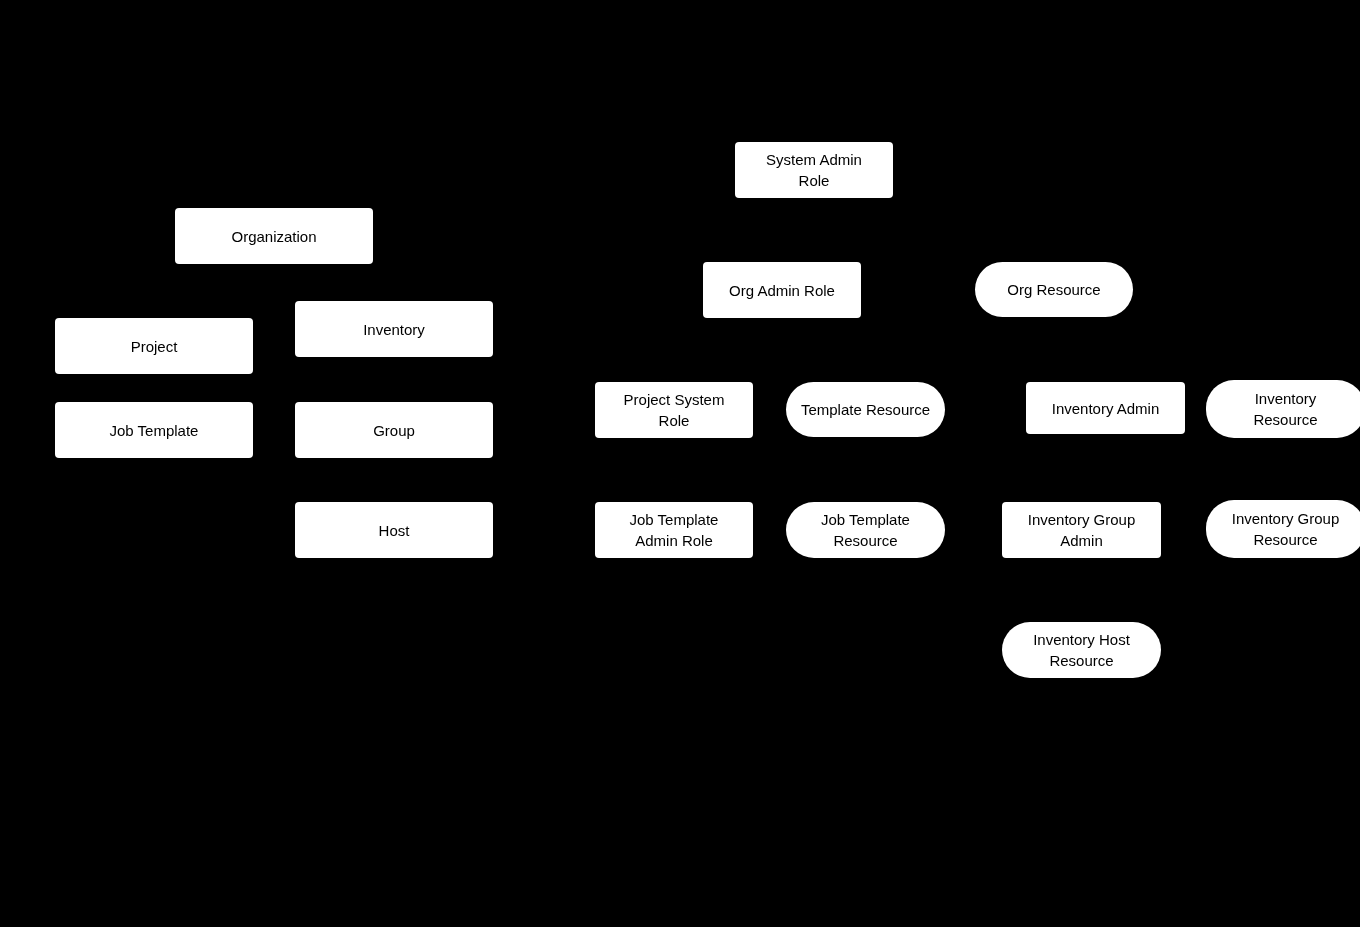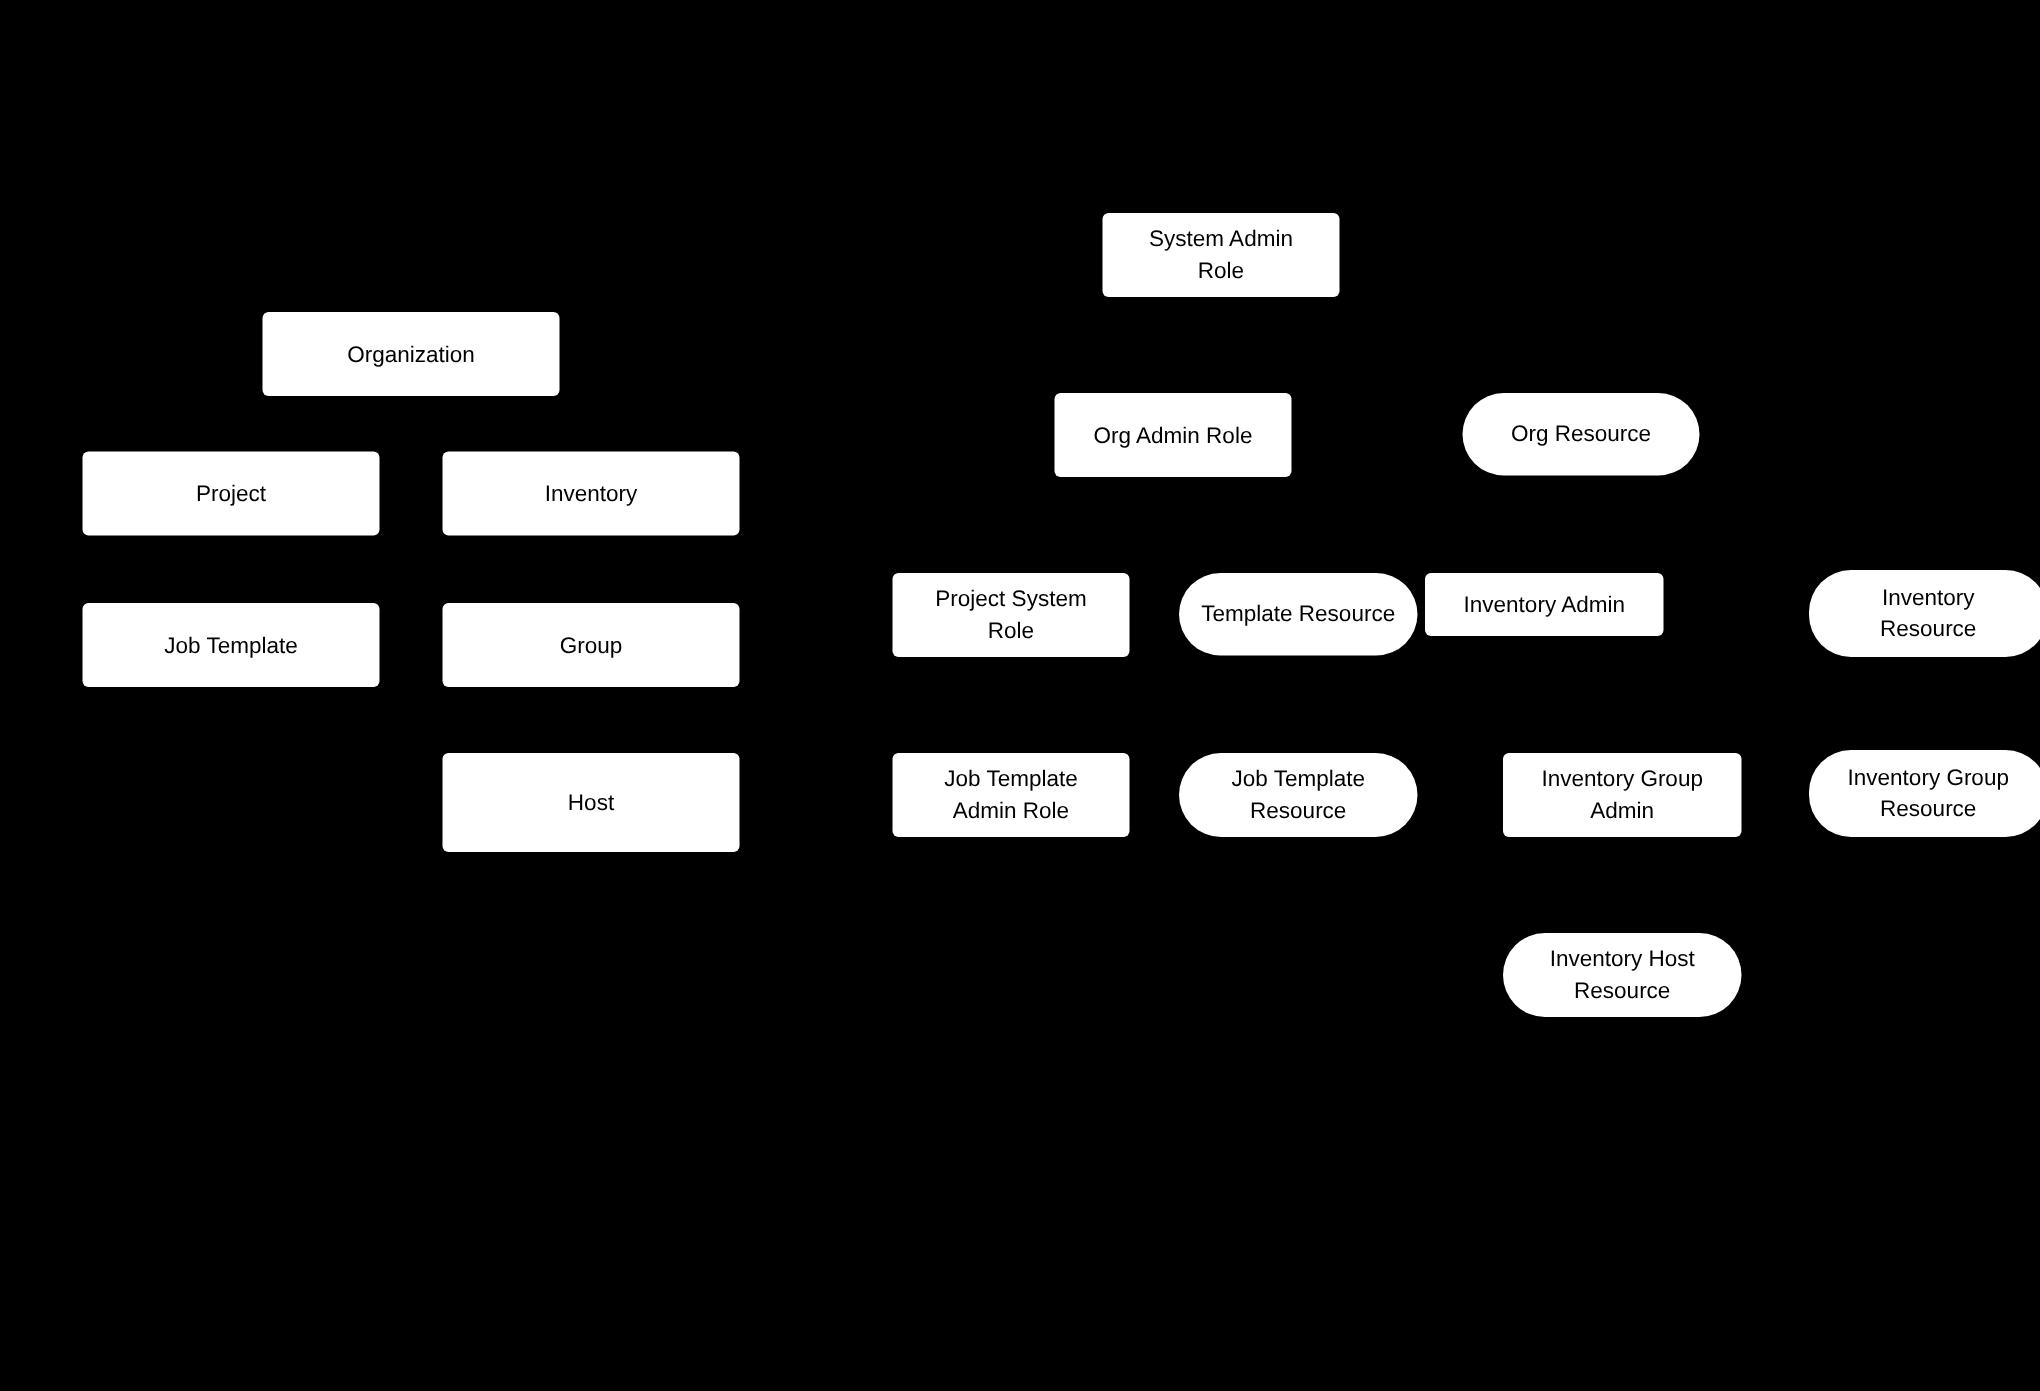--- a/index.html
+++ b/index.html
@@ -41,37 +41,37 @@
 </style>
 </head>
 <body>
 
 <div class="canvas">
 
   <div class="node rect" style="left:141px; top:208px; width:198px; height:56px">
     <span class="label">Organization</span>
   </div>
 
-  <div class="node rect" style="left:21px; top:301px; width:198px; height:56px">
+  <div class="node rect" style="left:21px; top:318px; width:198px; height:56px">
     <span class="label">Project</span>
   </div>
 
   <div class="node rect" style="left:261px; top:301px; width:198px; height:56px">
     <span class="label">Inventory</span>
   </div>
 
   <div class="node rect" style="left:21px; top:402px; width:198px; height:56px">
     <span class="label">Job Template</span>
   </div>
 
   <div class="node rect" style="left:261px; top:402px; width:198px; height:56px">
     <span class="label">Group</span>
   </div>
 
-  <div class="node rect" style="left:261px; top:502px; width:198px; height:66px">
+  <div class="node rect" style="left:261px; top:502px; width:198px; height:56px">
     <span class="label">Host</span>
   </div>
 
   <div class="node rect" style="left:701px; top:142px; width:158px; height:56px">
     <span class="label">System Admin
 Role</span>
   </div>
 
   <div class="node rect" style="left:669px; top:262px; width:158px; height:56px">
     <span class="label">Org Admin Role</span>
@@ -83,21 +83,21 @@
 
   <div class="node rect" style="left:561px; top:382px; width:158px; height:56px">
     <span class="label">Project System
 Role</span>
   </div>
 
   <div class="node stadium" style="left:752px; top:382px; width:159px; height:55px">
     <span class="label">Template Resource</span>
   </div>
 
-  <div class="node rect" style="left:916px; top:382px; width:159px; height:42px">
+  <div class="node rect" style="left:992px; top:382px; width:159px; height:52px">
     <span class="label">Inventory Admin</span>
   </div>
 
   <div class="node stadium" style="left:1172px; top:380px; width:159px; height:58px">
     <span class="label">Inventory
 Resource</span>
   </div>
 
   <div class="node rect" style="left:561px; top:502px; width:158px; height:56px">
     <span class="label">Job Template

